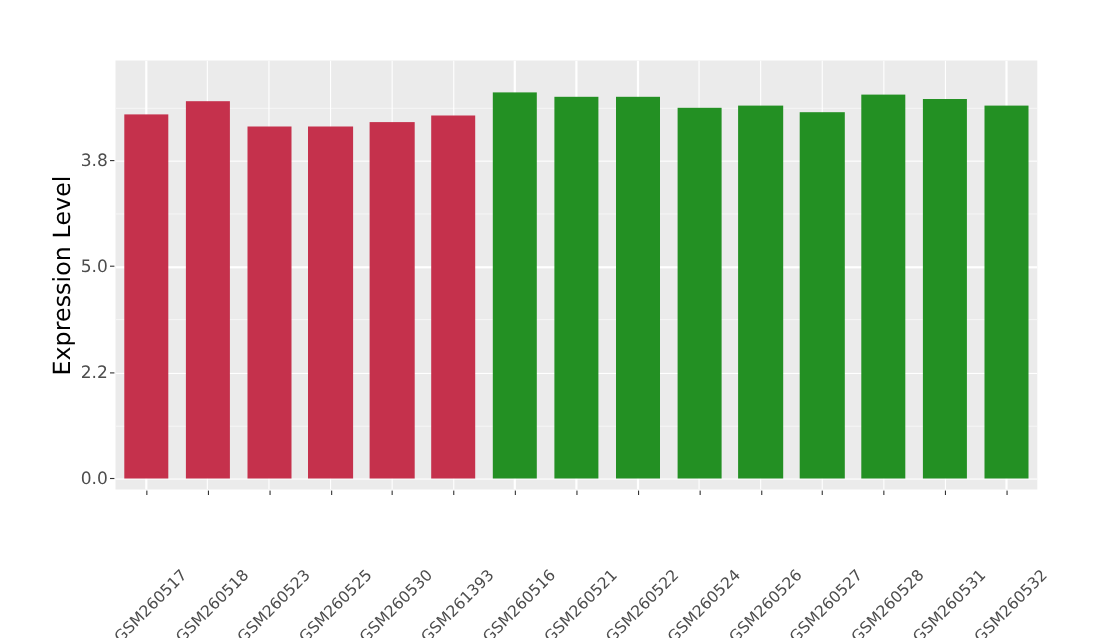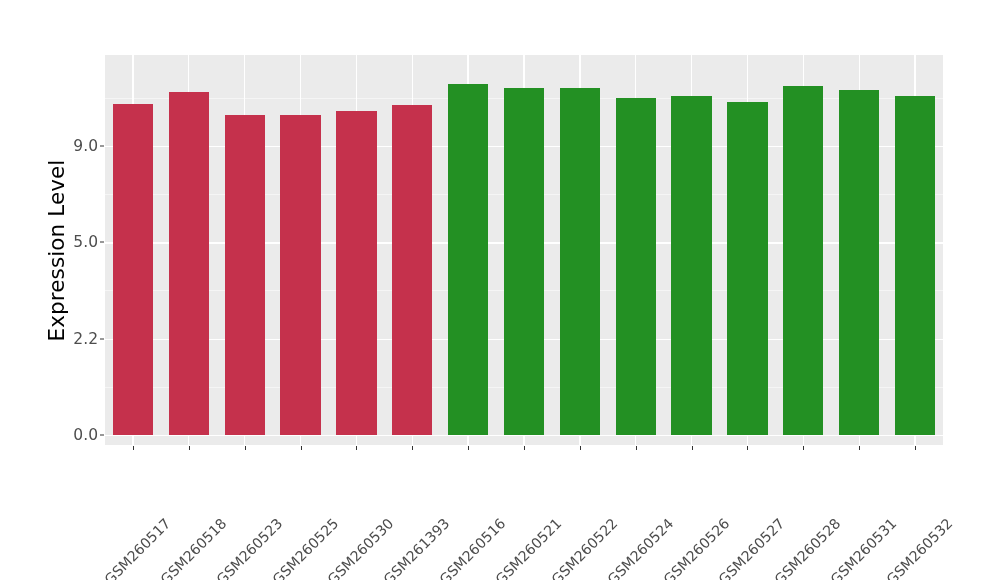--- a/index.html
+++ b/index.html
@@ -132,21 +132,21 @@
     <span>Expression Level</span>
   </div>
 
   <div id="y-tick-labels">
       <div class="y-tick-label" style="top: 435px;">0.0</div>
       <div class="y-tick-mark" style="top: 435px; left: 38px;"></div>
       <div class="y-tick-label" style="top: 338.646px;">2.2</div>
       <div class="y-tick-mark" style="top: 338.646px; left: 38px;"></div>
       <div class="y-tick-label" style="top: 242.292px; margin-left: 42px;">5.0</div>
       <div class="y-tick-mark" style="top: 242.292px; left: 38px;"></div>
-      <div class="y-tick-label" style="top: 145.938px;">9.0</div>
+      <div class="y-tick-label" style="top: 145.938px;">3.8</div>
       <div class="y-tick-mark" style="top: 145.938px; left: 38px;"></div>
     </div>
 
   <div id="panel">
     <div id="grid-layer">
         <div class="grid-minor-y" style="top: 331.823px;"></div>
         <div class="grid-minor-y" style="top: 235.469px;"></div>
         <div class="grid-minor-y" style="top: 139.115px;"></div>
         <div class="grid-minor-y" style="top: 42.7604px;"></div>
         <div class="grid-major-y" style="top: 380px;"></div>

